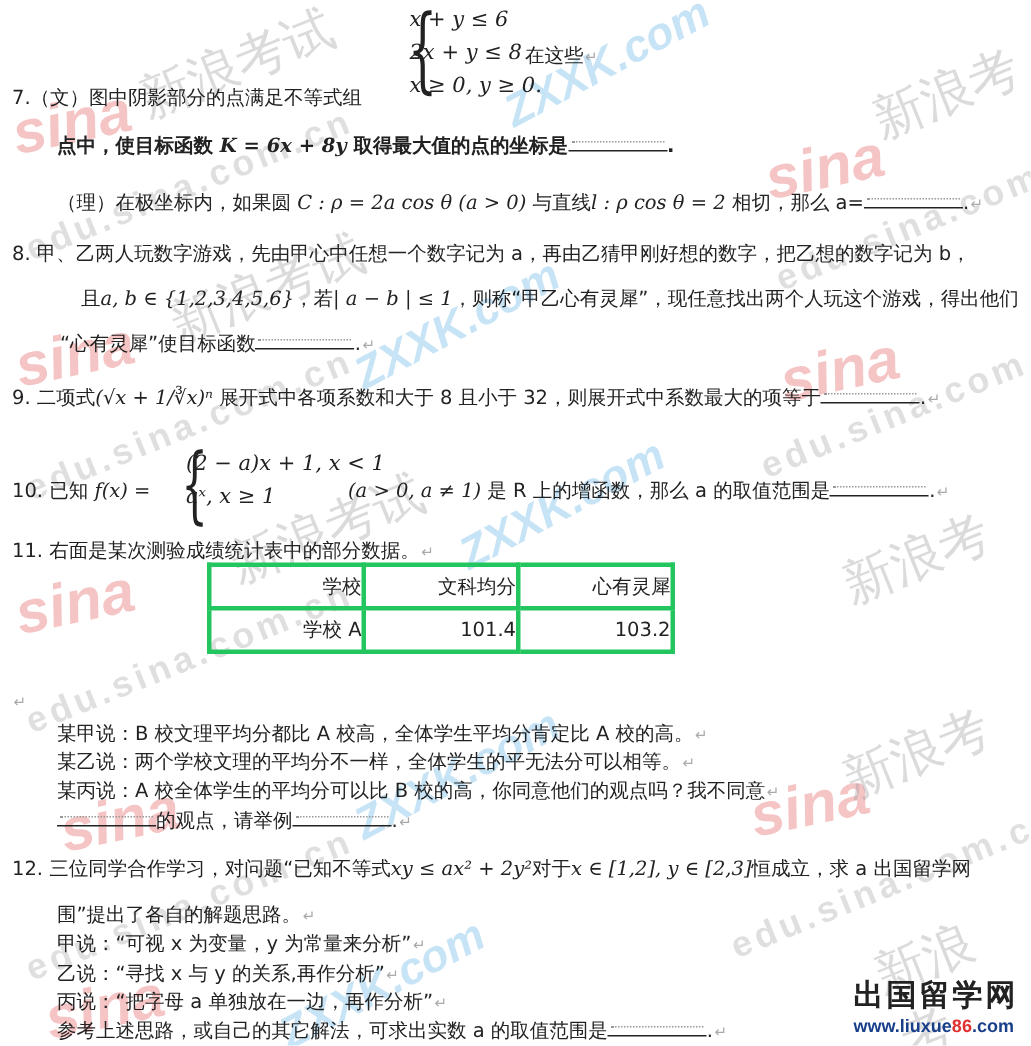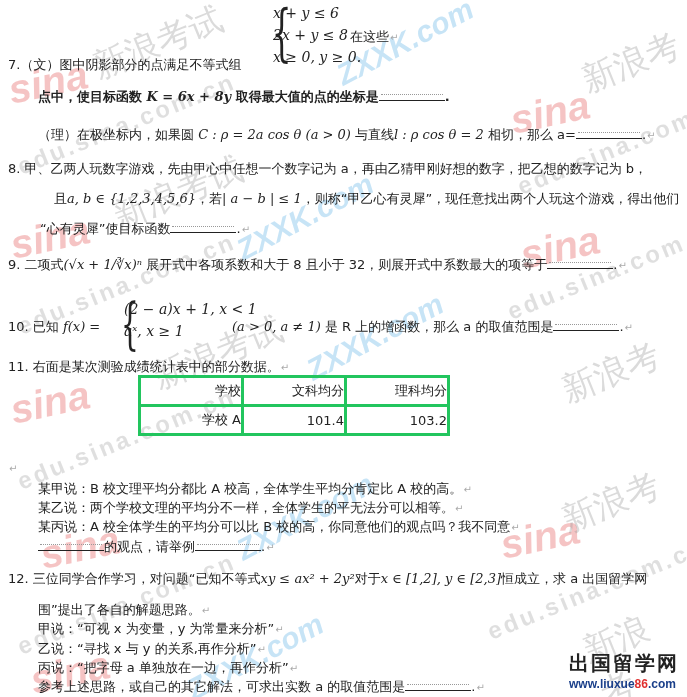--- a/index.html
+++ b/index.html
@@ -113,21 +113,21 @@
 </div>
 
 <div class="line" style="left:8px;top:358px;">
   <span>11. 右面是某次测验成绩统计表中的部分数据。</span><span class="ret">↵</span>
 </div>
 <table class="scores">
   <tbody>
       <tr>
     <td style="width:100px;">学校</td>
     <td style="width:100px;">文科均分</td>
-    <td style="width:100px;">理科均分</td>
+    <td style="width:100px;">心有灵犀</td>
   </tr>
   <tr>
     <td>学校 A</td>
     <td>101.4</td>
     <td>103.2</td>
   </tr>
 </tbody>
   </table>
 <div class="line" style="left:8px;top:460px;"><span class="ret">↵</span></div>
 <div class="line" style="left:38px;top:480px;">

